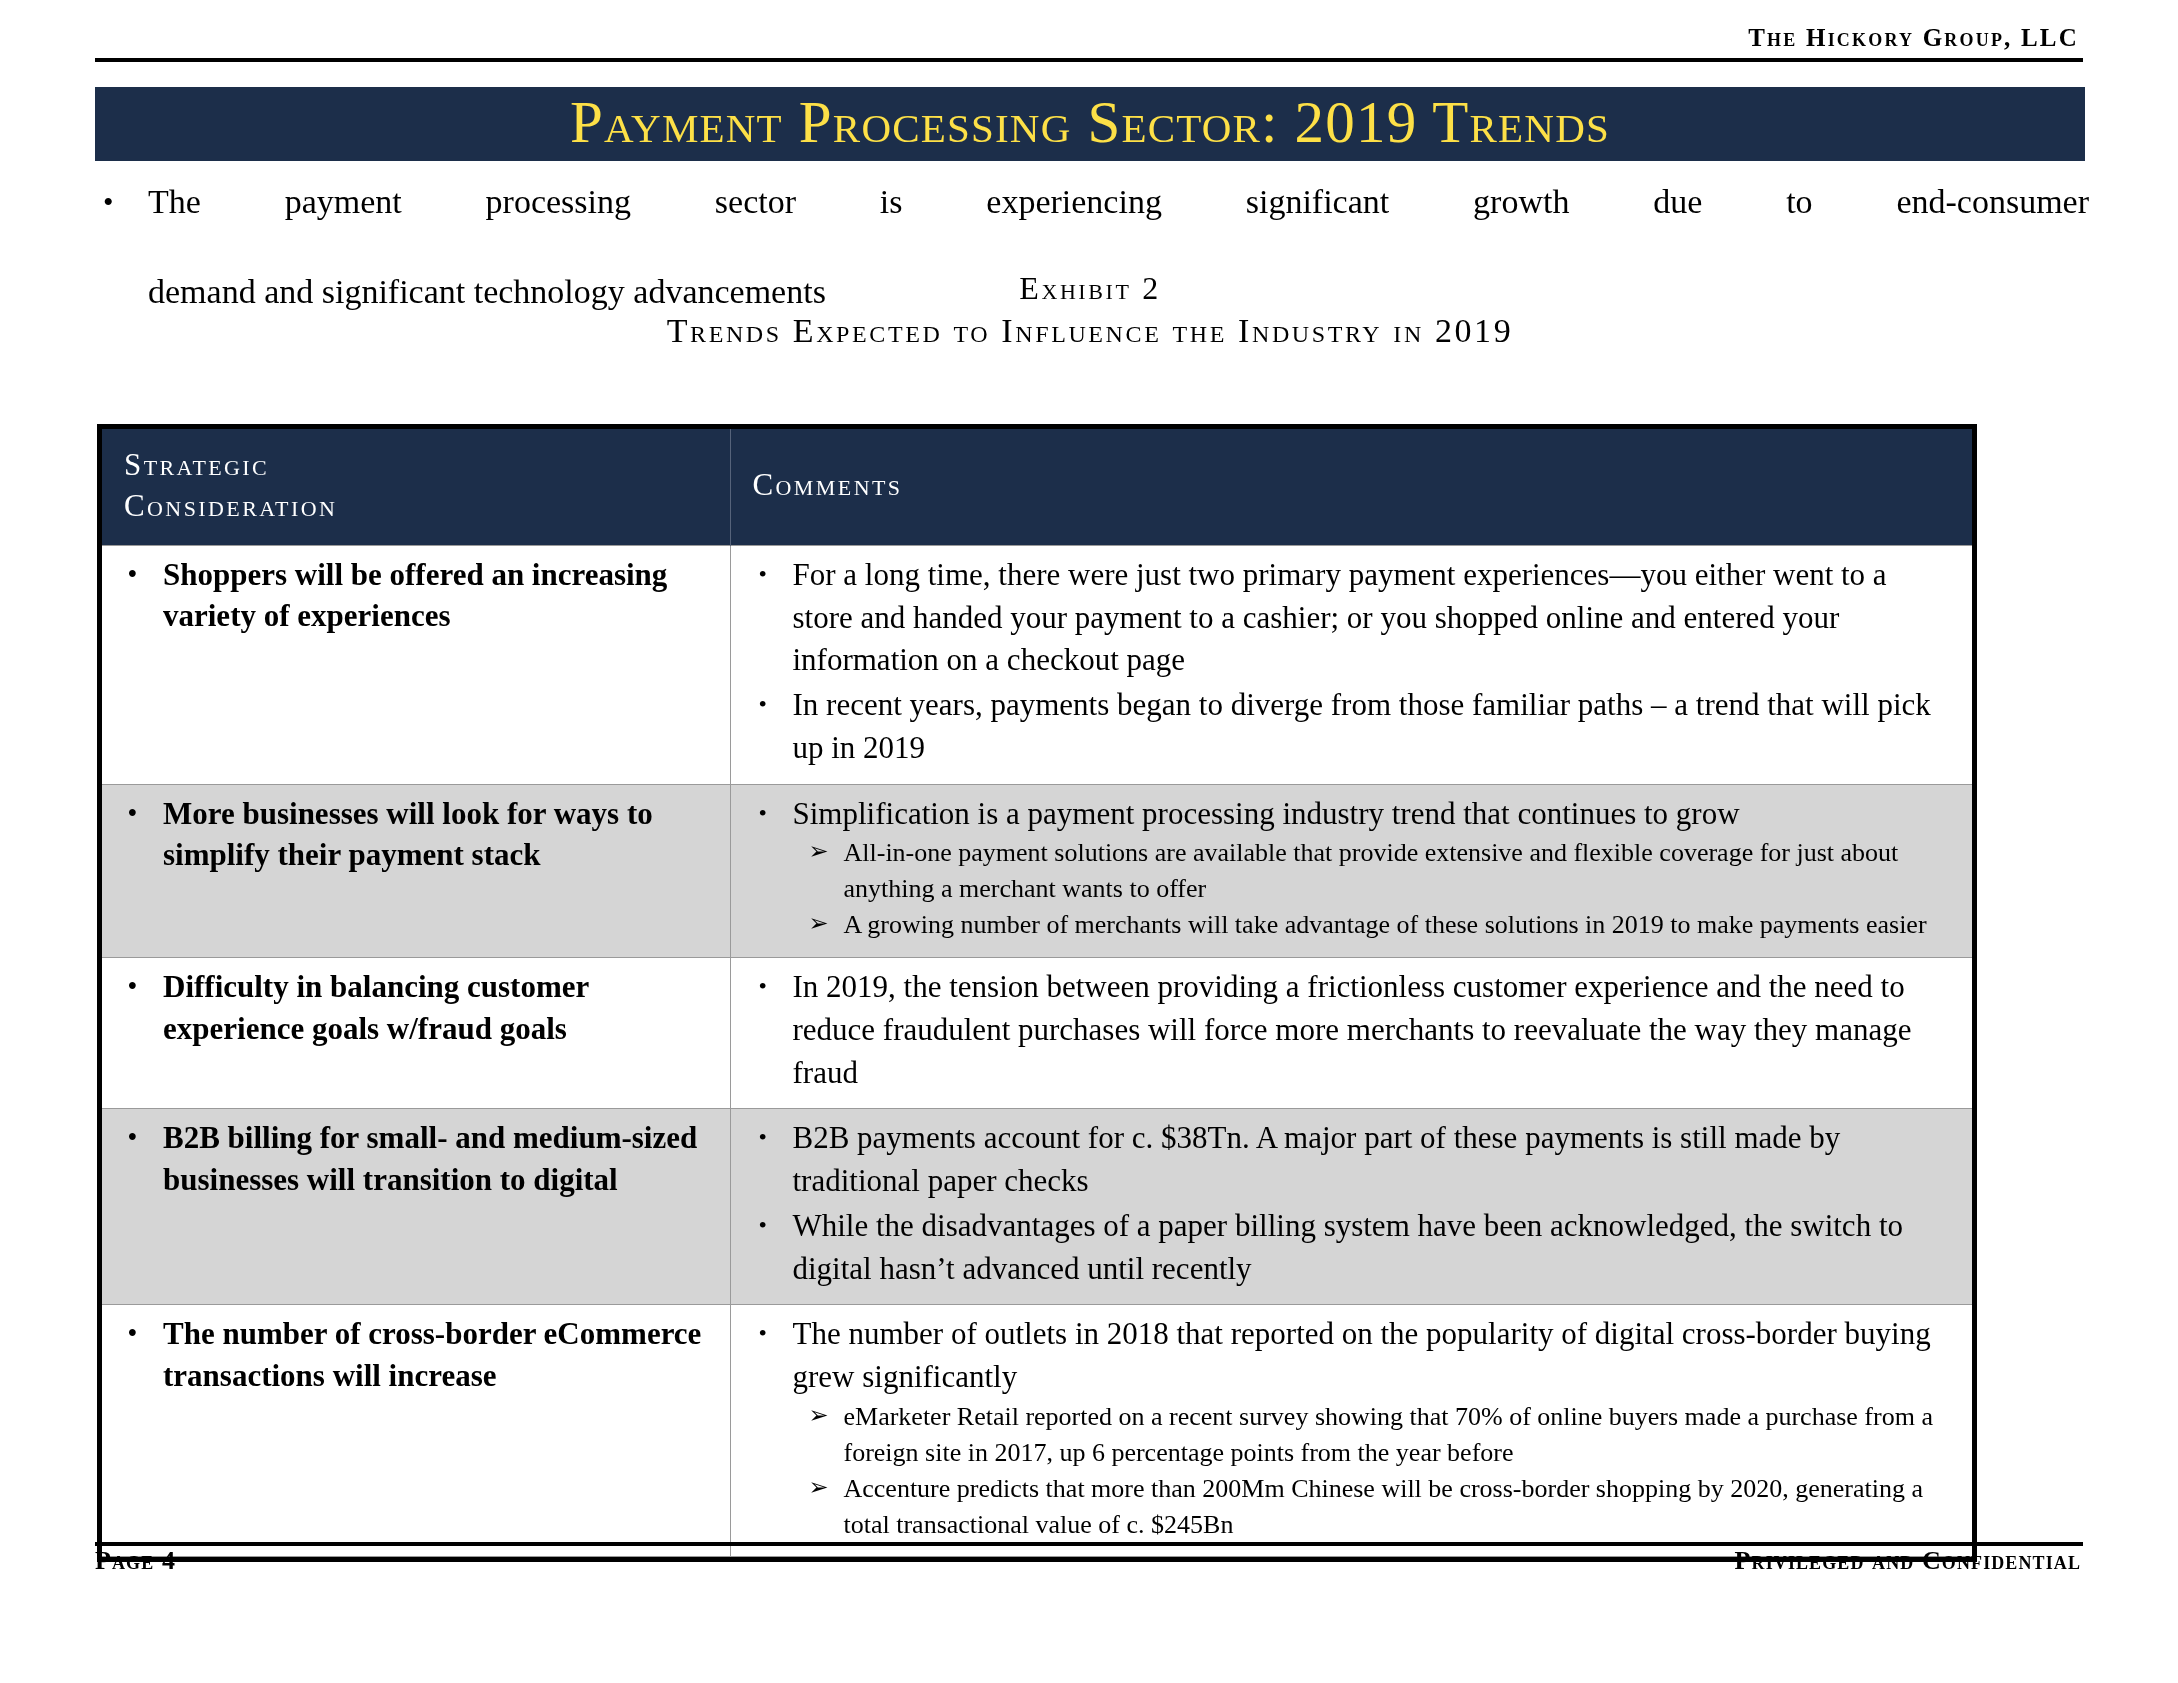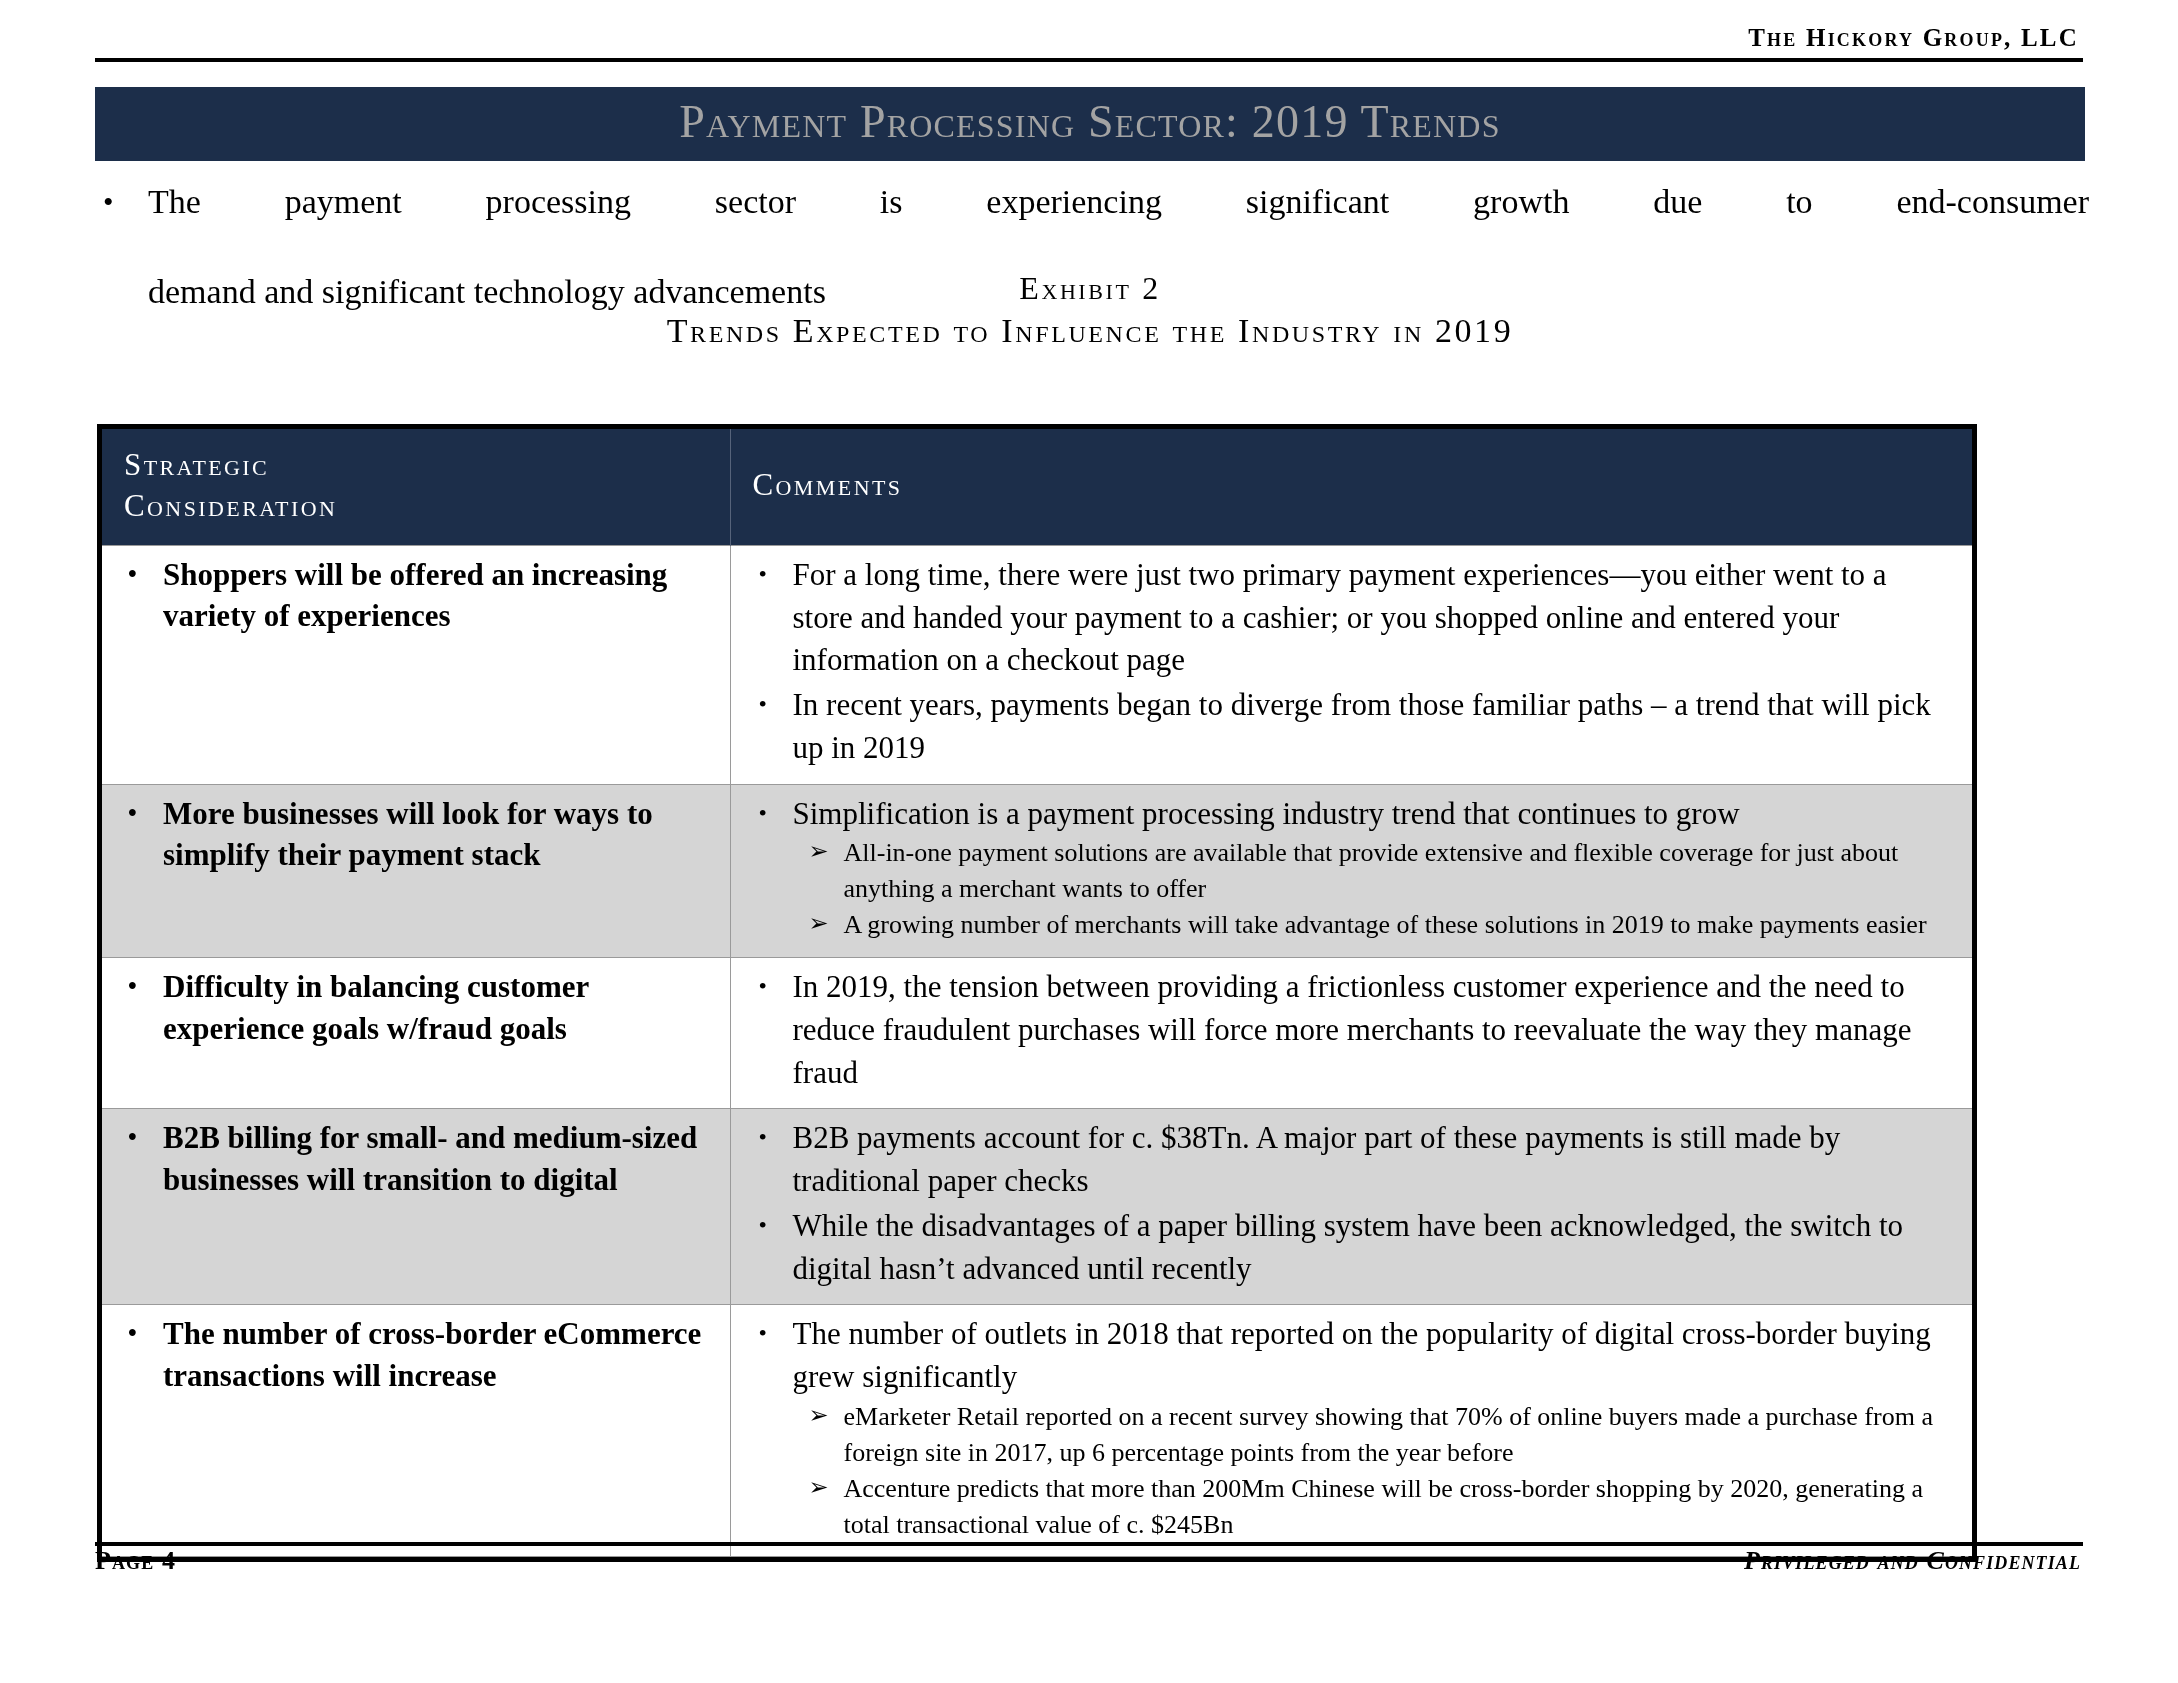--- a/index.html
+++ b/index.html
@@ -51,22 +51,22 @@
     left: 95px;
     top: 87px;
     width: 1990px;
     height: 74px;
     background: #1c2e4a;
     display: flex;
     align-items: center;
     justify-content: center;
   }
   .title-banner-text {
-    color: #a3a3a3;
-    font-size: 46px;
+    color: #fde047;
+    font-size: 59px;
     font-variant: small-caps;
     letter-spacing: 1.2px;
     line-height: 1;
     white-space: nowrap;
     transform: translateY(-2px);
   }
 
   
   .lead-block {
     position: absolute;
@@ -262,21 +262,21 @@
     justify-content: space-between;
     align-items: baseline;
     margin-top: 0;
     font-size: 26px;
     font-variant: small-caps;
     letter-spacing: 1.1px;
     font-weight: 600;
     gap: 22px;
   }
   .footer-left { text-align: left; }
-  .footer-right { text-align: center; padding-right: 2px; font-style: italic; }
+  .footer-right { text-align: center; padding-right: 2px; }
 </style>
 </head>
 <body>
 
 <div class="page">
 
   <div class="doc-header">
     <div class="doc-header-text">The Hickory Group, LLC</div>
     <div class="header-rule"></div>
   </div>

